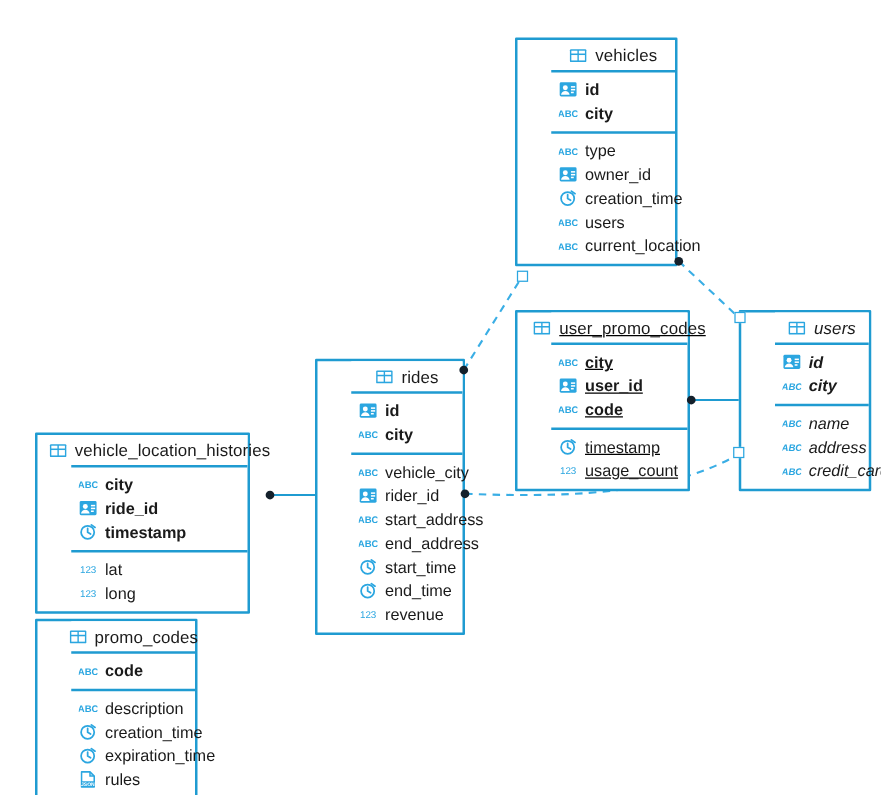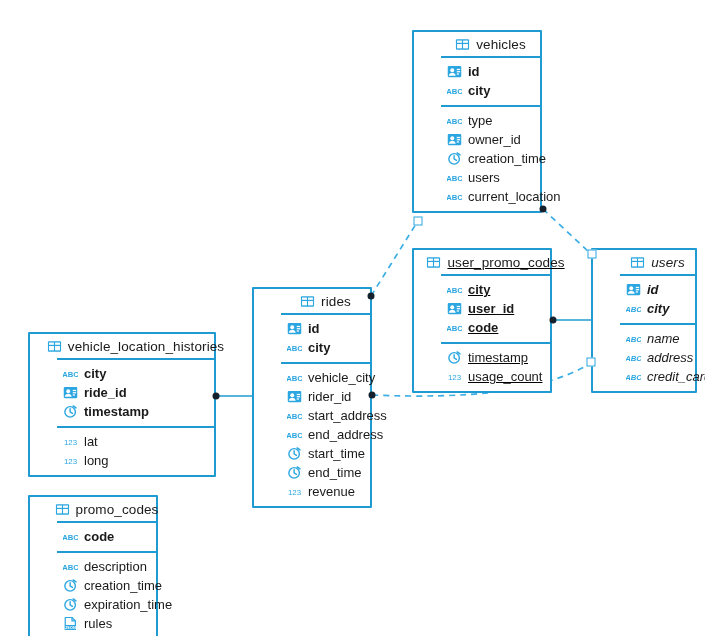--- a/index.html
+++ b/index.html
@@ -424,21 +424,21 @@
           <div class="col-row ">
             <span class="ico">
               <svg viewBox="0 0 16 16" width="15" height="15">
                 <text x="8" y="11.2" font-family="Liberation Sans, sans-serif" font-size="8.4" fill="#2ba6e0" text-anchor="middle">123</text>
               </svg>
             </span>
             <span class="col-name">revenue</span>
           </div>
         </div>
       </div>
-      <div class="table-node" style="left: 28px; top: 332px; width: 188px;">
+      <div class="table-node" style="left: 28px; top: 346px; width: 172px;">
         <div class="tbl-header">
           <span class="ico">
             <svg viewBox="0 0 16 16" width="15" height="15">
               <rect x="1" y="2.5" width="14" height="11" rx="1" fill="#2ba6e0"></rect>
               <rect x="2.2" y="3.8" width="5.2" height="2.4" fill="#ffffff"></rect>
               <rect x="8.6" y="3.8" width="5.2" height="2.4" fill="#ffffff"></rect>
               <rect x="2.2" y="7.5" width="5.2" height="4.6" fill="#ffffff"></rect>
               <rect x="8.6" y="7.5" width="5.2" height="4.6" fill="#ffffff"></rect>
             </svg>
           </span>

